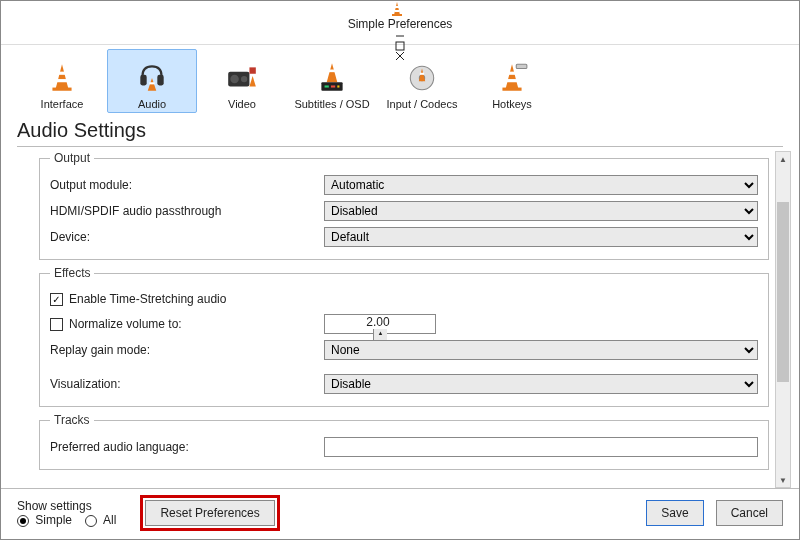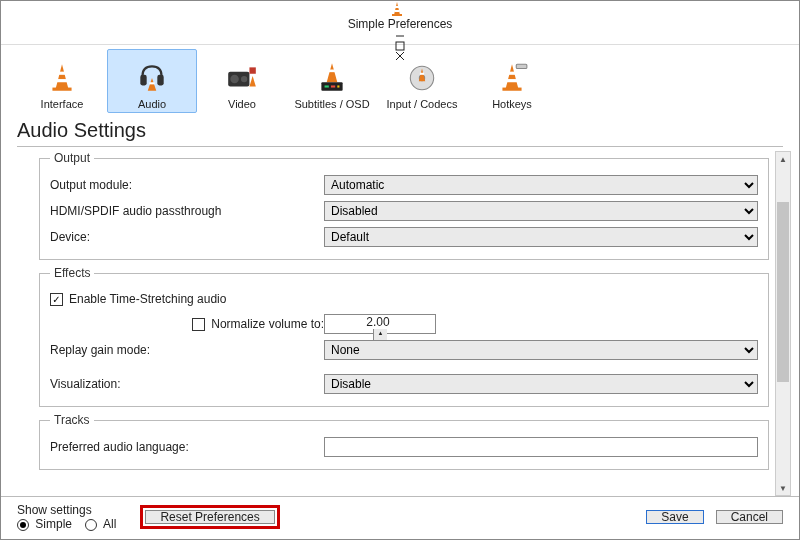--- a/index.html
+++ b/index.html
@@ -33,21 +33,21 @@
   .checkbox { width:13px; height:13px; border:1px solid #333; background:#fff; display:flex; align-items:center; justify-content:center; font-size:10px; color:#000; }
   .spinner { width:112px; height:20px; border:1px solid #888; display:flex; align-items:center; background:#fff;flex-direction:column; }
   .spinner .val { flex:1; text-align:right; padding-right:4px; }
   .spinner .btns { width:14px; display:flex; flex-direction:column; border-left:1px solid #888; }
   .spinner .btns div { height:9px; font-size:6px; text-align:center; line-height:8px; background:#eaeaea; }
   .footer { border-top:1px solid #bbb; padding:6px 16px 8px 16px; display:flex; align-items:center; gap:12px; }
   .footer .showlbl { font-size:12px; margin-right:4px; }
   .radio { width:12px; height:12px; border:1px solid #333; border-radius:50%; display:inline-flex; align-items:center; justify-content:center; margin-right:3px; vertical-align:middle; }
   .radio .dot { width:6px; height:6px; border-radius:50%; background:#000; }
   .radio-label { margin-right:10px; }
-  .btn { height:14px; border:1px solid #888; background:#eaeaea; padding:0 14px; display:inline-flex; align-items:center; font-size:12px; }
+  .btn { height:26px; border:1px solid #888; background:#eaeaea; padding:0 14px; display:inline-flex; align-items:center; font-size:12px; }
   .btn.primary { border:1px solid #2a6fcf; }
   .reset-wrap { border:3px solid #c00; padding:2px; margin-left:2px; }
   .spacer { flex:1; }
   
   .cone-base { fill:#e87b1c; }
   .cone-stripe { fill:#fff; }
 </style>
 </head>
 <body>
 
@@ -177,21 +177,21 @@
         </div>
       </fieldset>
 
       <fieldset class="group">
         <legend>Effects</legend>
         <div class="checkbox-row">
           <span class="checkbox">✓</span>
           <span>Enable Time-Stretching audio</span>
         </div>
         <div class="row">
-          <div class="label" style="display:flex;align-items:center;gap:6px;justify-content:flex-end;">
+          <div class="label" style="display:flex;align-items:center;gap:6px;">
             <span class="checkbox"></span>
             <span>Normalize volume to:</span>
           </div>
           <div class="field" style="flex:0 0 auto;">
             <div class="spinner">
               <span class="val">2.00</span>
               <span class="btns">
                   <div>▲</div>
                   <div>▼</div>
                 </span>

